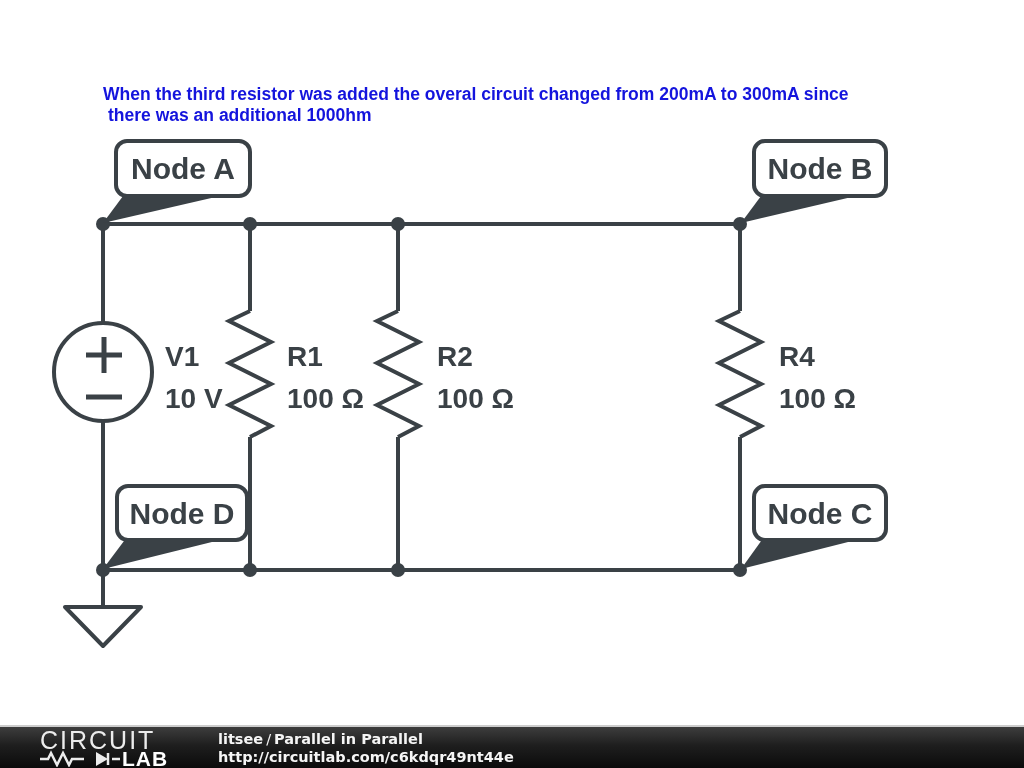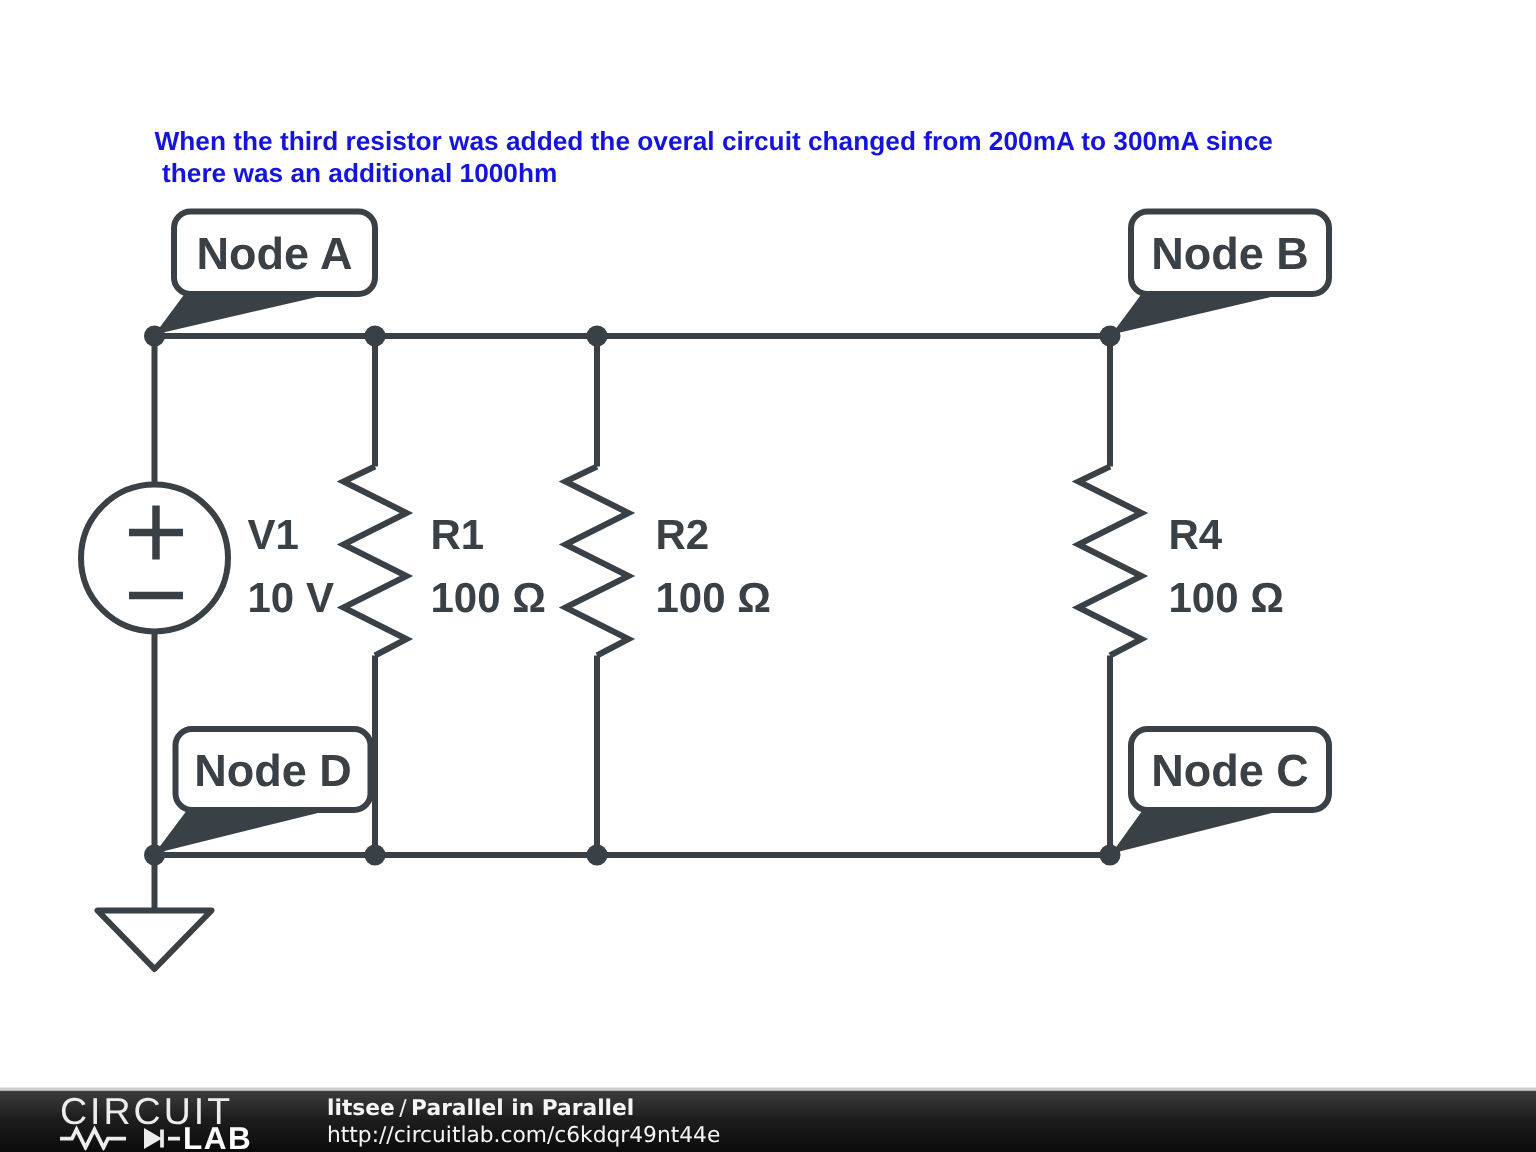--- a/index.html
+++ b/index.html
@@ -12,21 +12,21 @@
   .circuit-svg{position:absolute;left:0;top:0;}
   .footer{position:absolute;left:0;bottom:0;width:1024px;height:41px;
           border-top:2px solid #cdcdcd;
           background:linear-gradient(180deg,#3d3d3d 0%,#1e1e1e 45%,#0b0b0b 100%);}
   .footer-logo{position:absolute;left:38px;top:2px;}
   .footer-text{position:absolute;left:218px;top:3px;color:#f5f5f5;
                font-family:"DejaVu Sans","Liberation Sans",sans-serif;font-size:14.5px;line-height:18px;}
   .footer-text .l1 .author{font-weight:bold;}
   .footer-text .l1 .divider{font-weight:normal;padding:0 3px;}
   .footer-text .l1 .title{font-weight:bold;}
-  .footer-text .l2{font-weight:normal;}
+  .footer-text .l2{font-weight:bold;}
 </style>
 </head>
 <body>
 
 <div class="screen">
 
   <div class="annotation">
     <span class="line1">When the third resistor was added the overal circuit changed from 200mA to 300mA since</span>
     <span class="line2">there was an additional 1000hm</span>
   </div>

